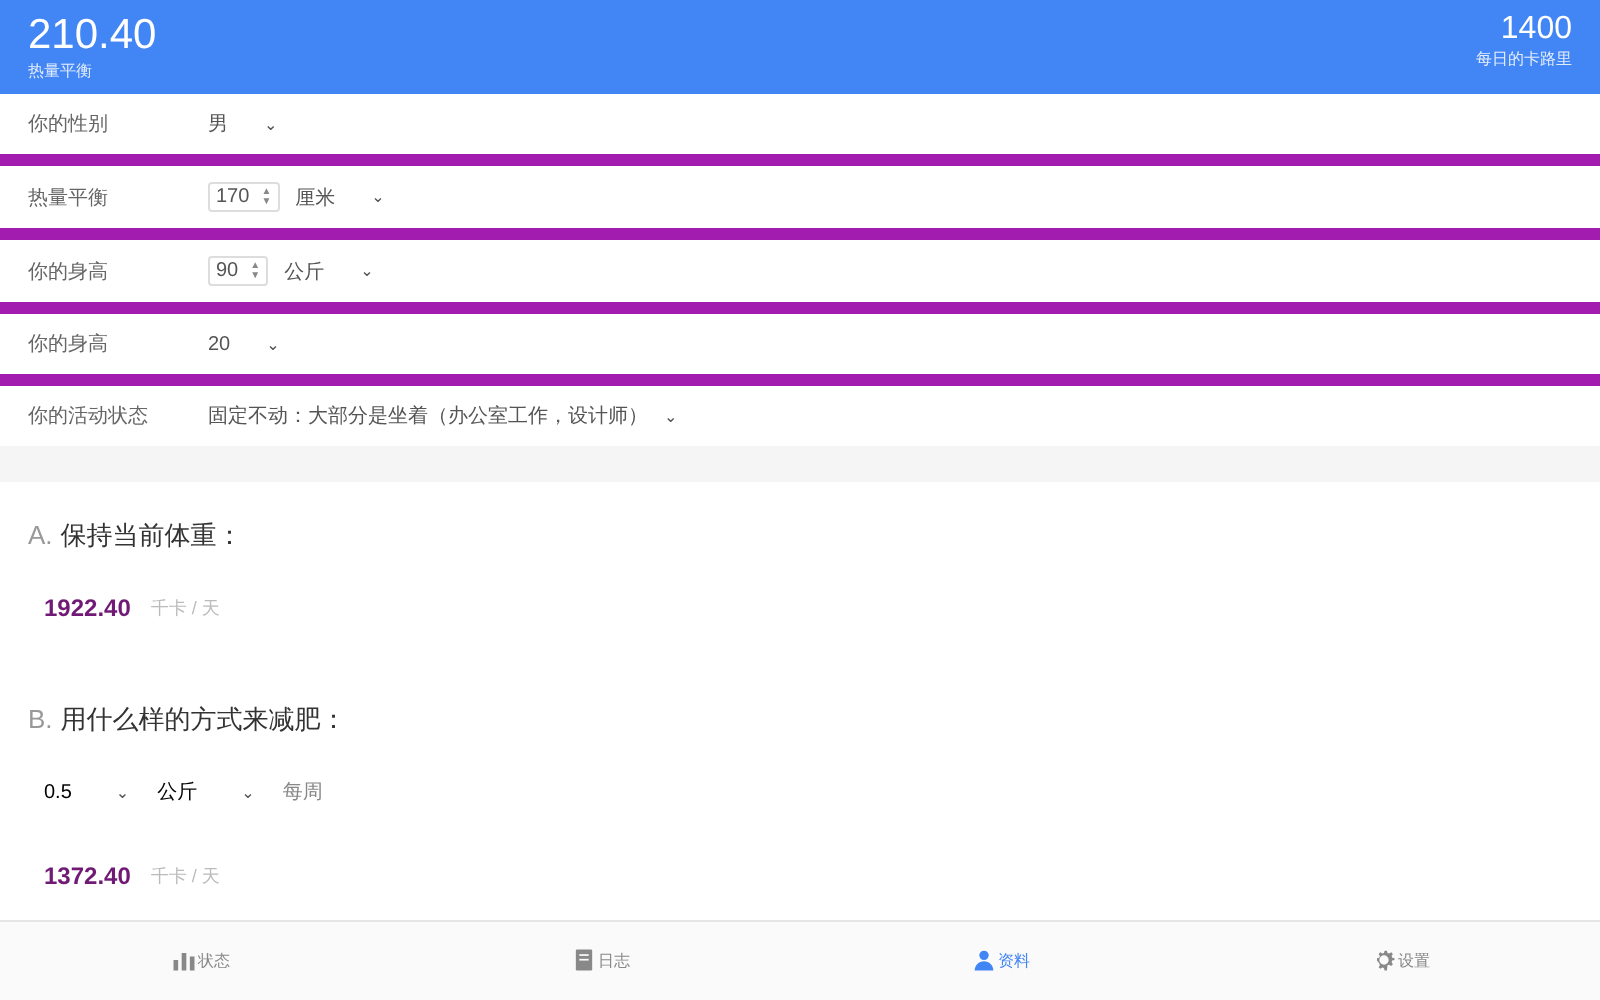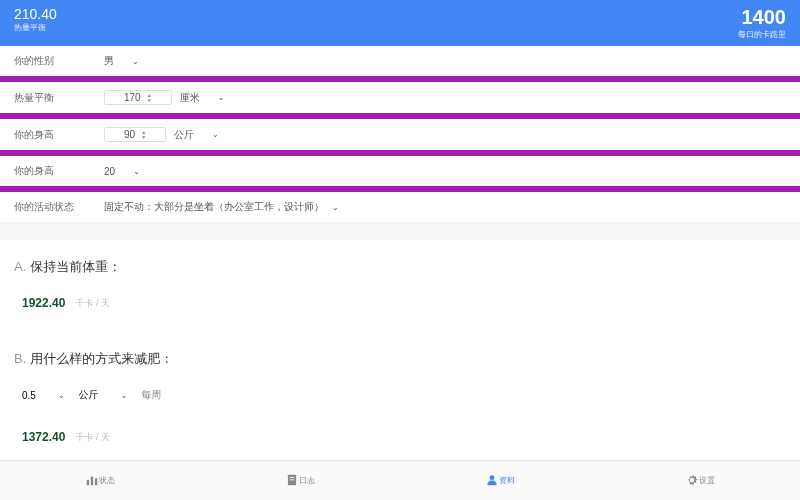--- a/index.html
+++ b/index.html
@@ -1,34 +1,34 @@
 <!DOCTYPE html>
 <html><head>
 <meta charset="utf-8">
 <style>
 *{margin:0;padding:0;box-sizing:border-box;font-family:-apple-system,BlinkMacSystemFont,"Segoe UI",sans-serif}
 body{background:#f5f5f5;width:800px;height:500px;overflow:hidden;display:flex;flex-direction:column}
 .header{background:#4285f4;color:#fff;padding:6px 14px;display:flex;justify-content:space-between;align-items:flex-start}
-.header-left .big{font-size:14px;font-weight:300}
+.header-left .big{font-size:21px;font-weight:300}
 .header-left .sub,.header-right .sub{font-size:8px;opacity:.85}
 .header-right{text-align:right}
-.header-right .big{font-size:20px;font-weight:700}
+.header-right .big{font-size:16px;font-weight:400}
 .content{flex:1;overflow-y:auto;background:#fff}
 .form-row{display:flex;align-items:center;padding:8px 14px;border-bottom:6px solid #a21caf;font-size:10px;color:#555}
 .form-row .label{width:90px;color:#666}
-.num-input{display:inline-flex;align-items:center;border:1px solid #ddd;border-radius:2px;padding:1px 19px;margin-right:6px}
+.num-input{display:inline-flex;align-items:center;border:1px solid #ddd;border-radius:2px;padding:1px 3px;margin-right:6px}
 .num-input .stepper{display:flex;flex-direction:column;margin-left:6px;font-size:5px;line-height:5px;color:#888}
 .dropdown{display:inline-flex;align-items:center;cursor:pointer}
 .chevron{margin-left:18px;font-size:8px;color:#555}
 .unit-drop{margin-left:2px}
 .section{padding:18px 14px}
 .section-title{font-size:13px;color:#333;margin-bottom:16px}
 .section-title .letter{color:#999;margin-right:4px}
 .result-row{display:flex;align-items:center;padding:4px 8px}
-.result-val{font-size:12px;font-weight:600;color:#14532d;margin-right:10px}
+.result-val{font-size:12px;font-weight:600;color:#701a75;margin-right:10px}
 .result-unit{font-size:9px;color:#bbb}
 .loss-row{display:flex;align-items:center;padding:4px 8px;font-size:10px;margin-bottom:20px}
 .loss-row .dropdown{margin-right:14px}
 .loss-row .chevron{margin-left:22px}
 .spacer{height:18px;background:#f5f5f5}
 .tabbar{height:40px;background:#fafafa;border-top:1px solid #e5e5e5;display:flex}
 .tab{flex:1;display:flex;flex-direction:row;align-items:center;justify-content:center;font-size:8px;color:#888;cursor:pointer}
 .tab.active{color:#4285f4}
 .tab svg{width:14px;height:14px;margin-bottom:1px}
 </style>

